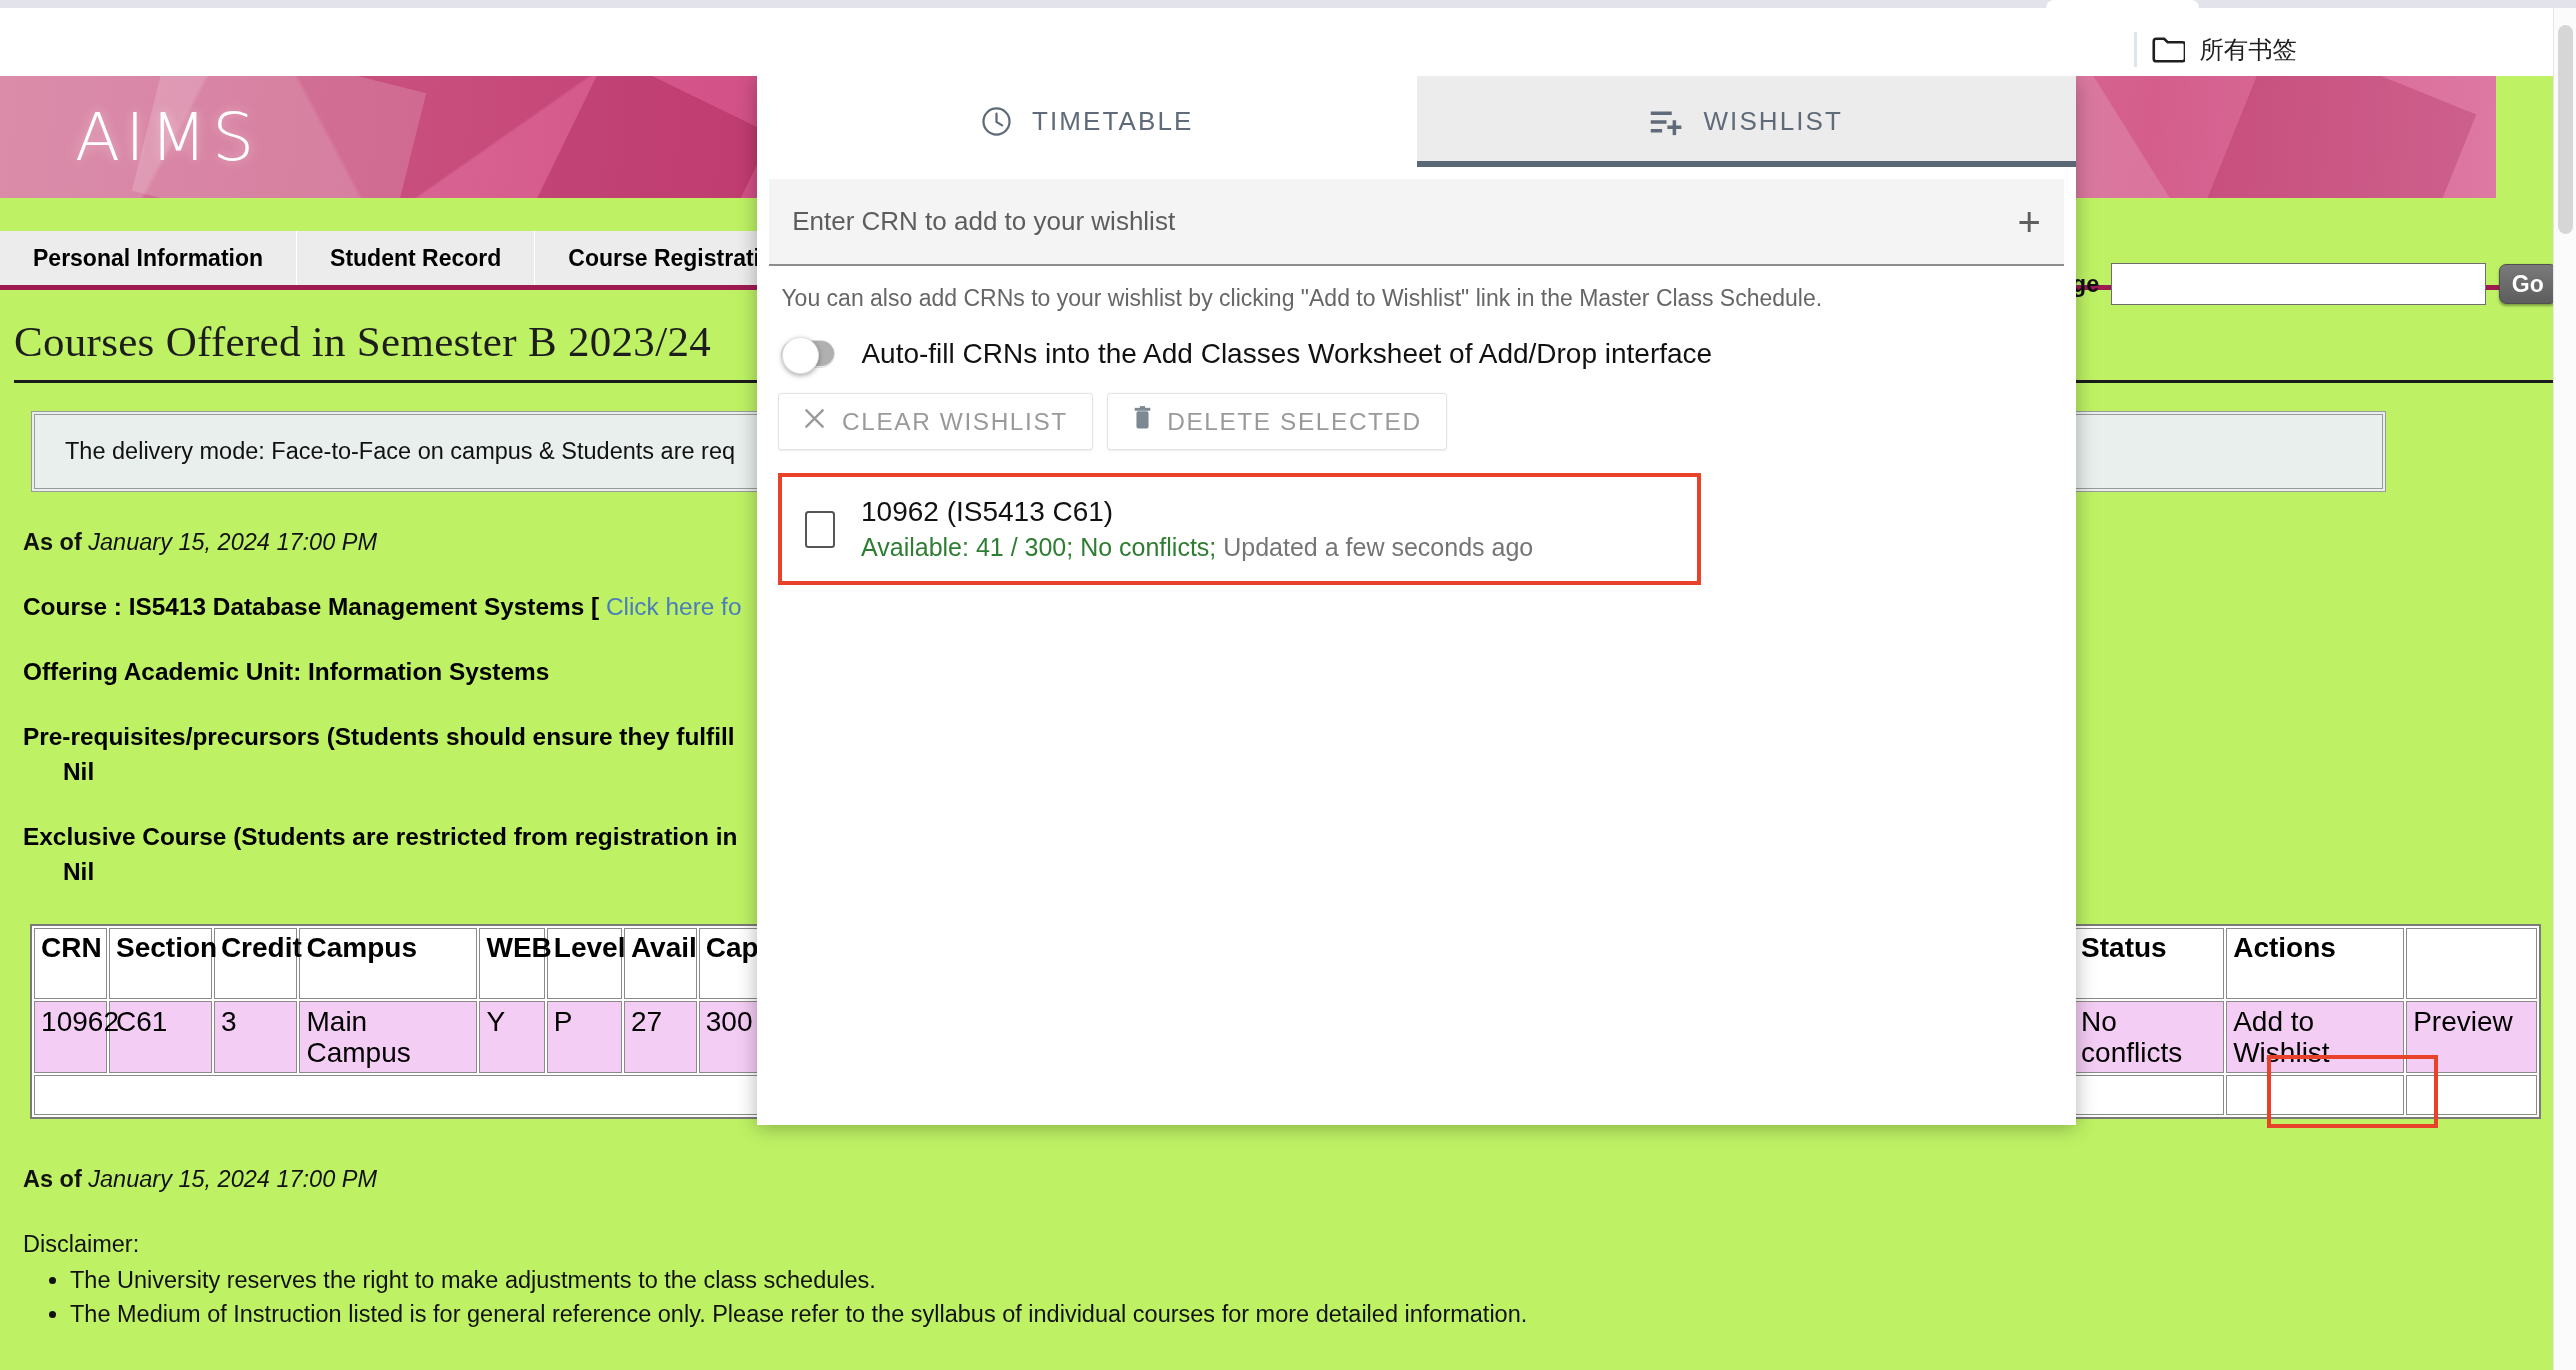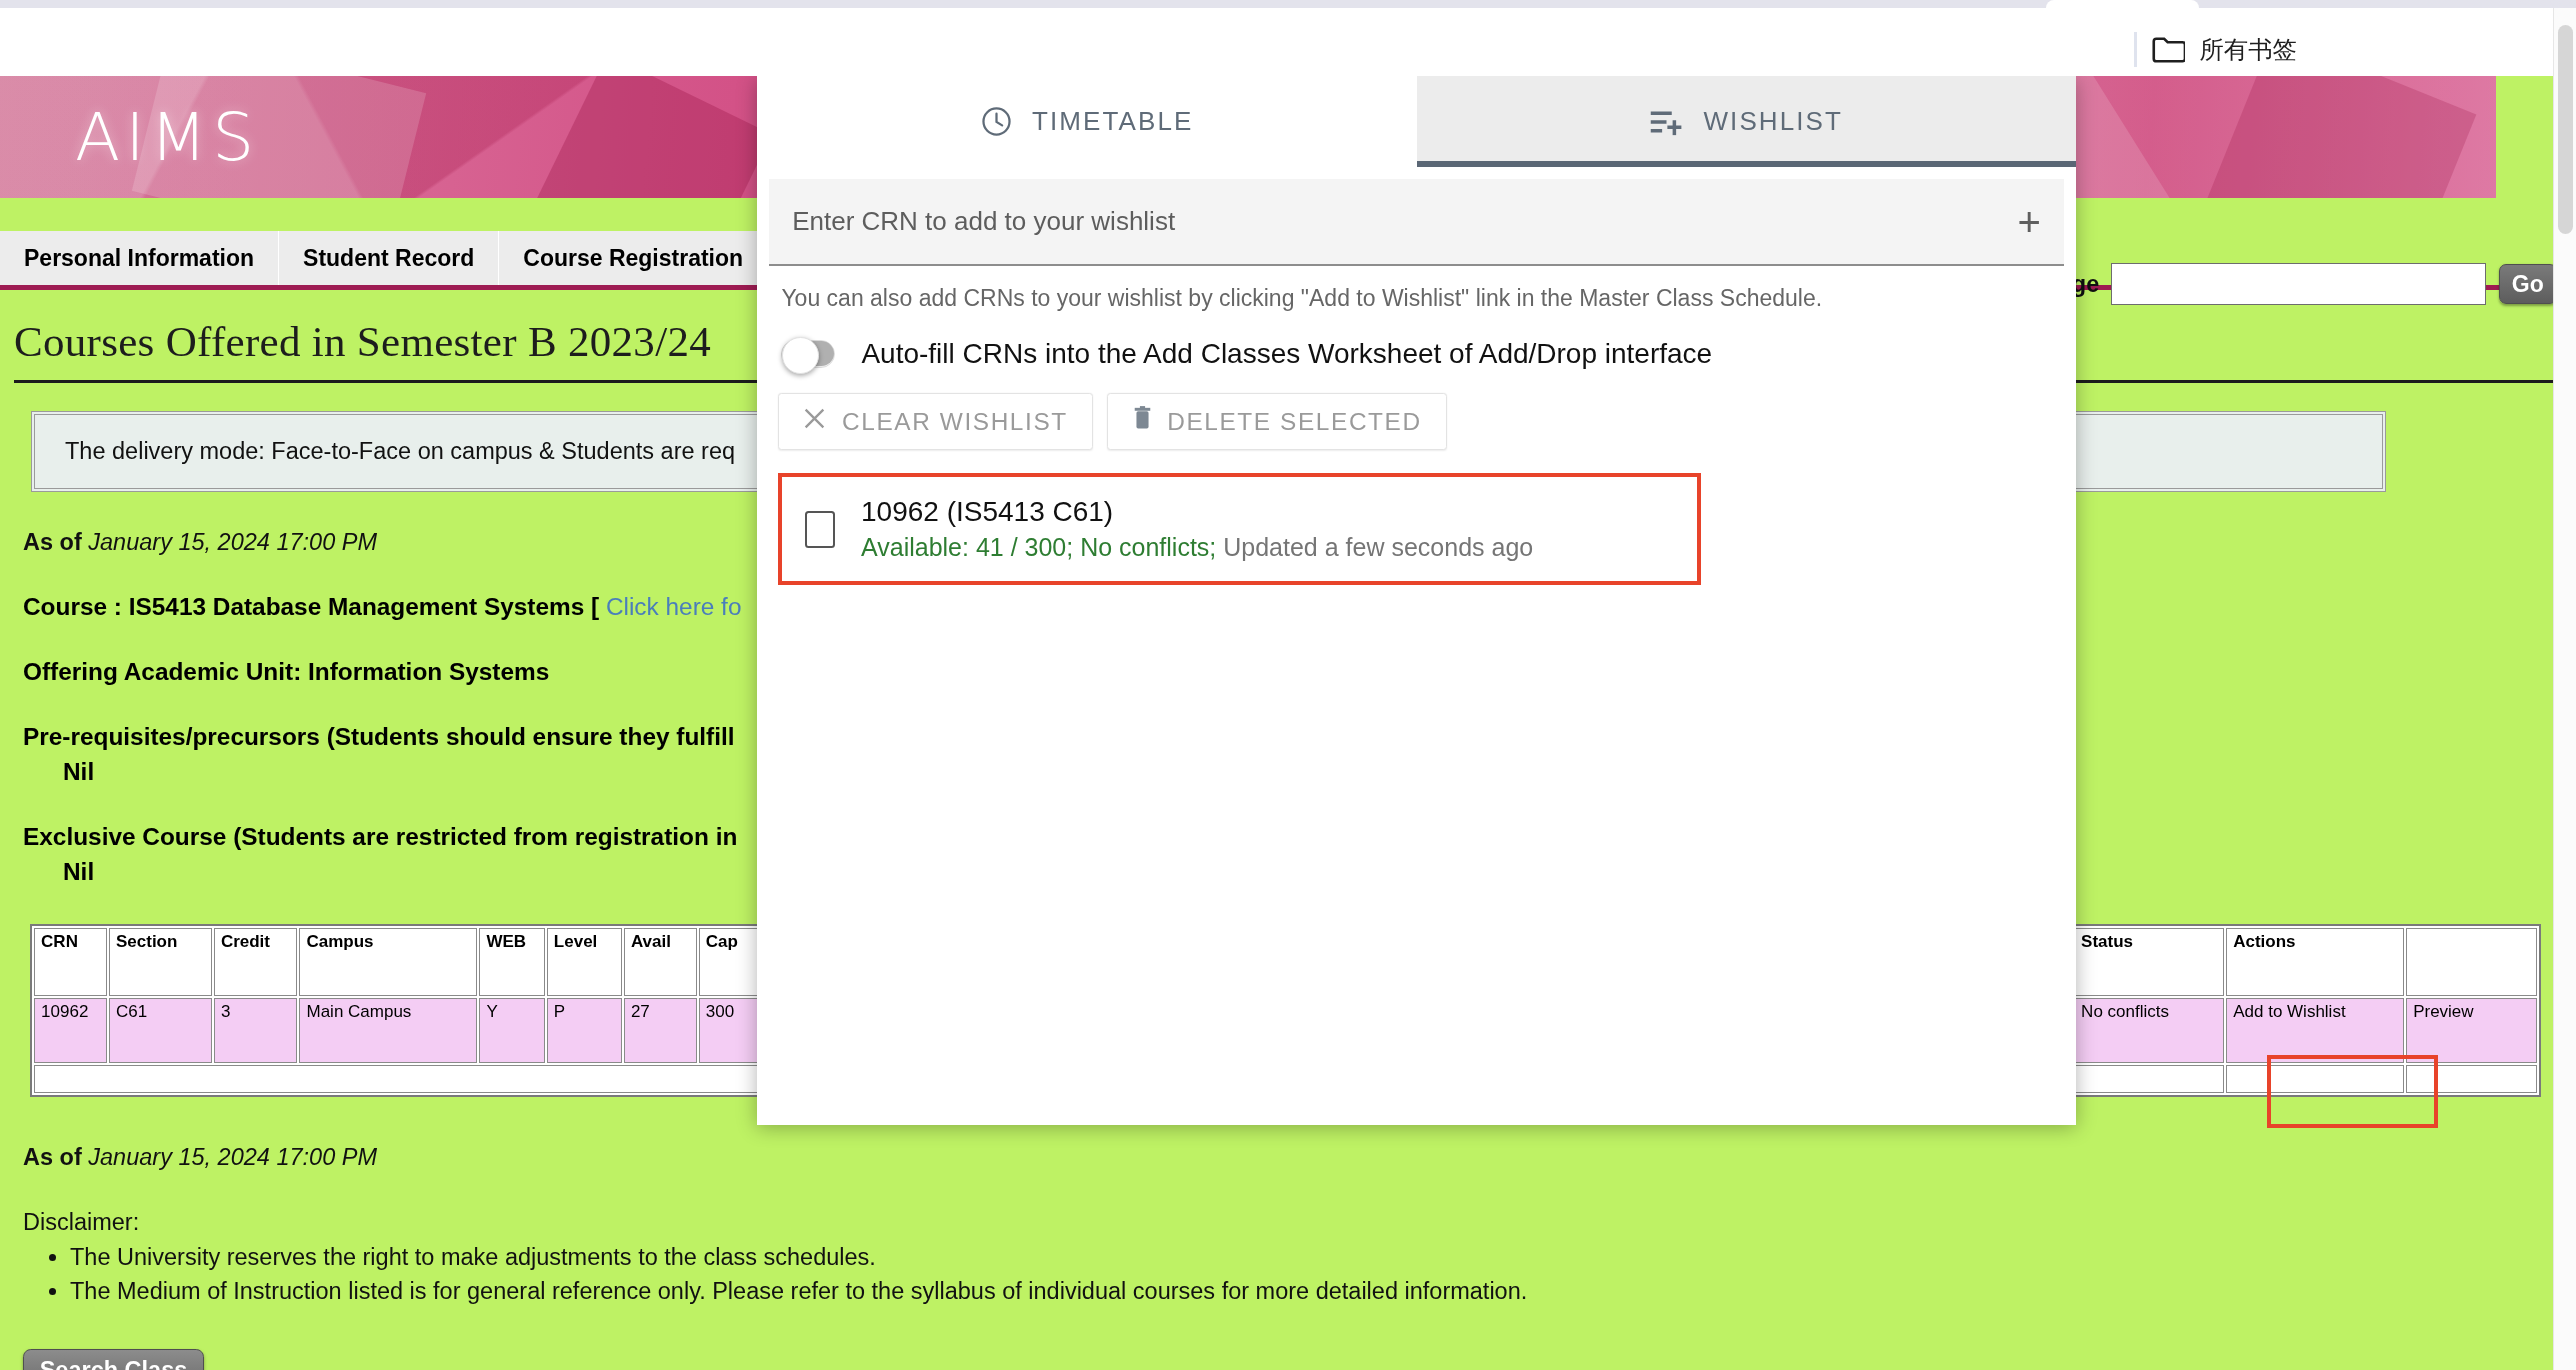--- a/index.html
+++ b/index.html
@@ -56,21 +56,21 @@
     text-shadow:0 0 12.2px rgba(255,255,255,.45);
   }
 
   
   #nav-wrap{
     position:absolute; left:0; top:155px; width:2576px; height:59px;
   }
   #nav-tabs{ display:flex; height:54px; }
   .nav-tab{
     background:#ececec; border-right:1.7px solid #ffffff;
-    display:flex; align-items:center; padding:0 24px;
+    display:flex; align-items:center; padding:0 33px;
     font-weight:bold; font-size:23px; color:#000; white-space:nowrap;
     font-family:"Liberation Sans", sans-serif;
   }
   #nav-underline{
     position:absolute; left:0; top:209px; width:2576px; height:5.2px; background:#9e1b52;
   }
 
   
   #go-widget{
     position:absolute; right:19px; top:187px;
@@ -119,21 +119,21 @@
 
   
   #sched-wrap{ margin:38px 0 0 30px; width:2520px; }
   table.sched{
     border-collapse:separate; border-spacing:2.6px;
     border:2.6px solid #7a7a7a; background:#ffffff;
     table-layout:fixed; width:2511px;
   }
   table.sched th, table.sched td{
     border:1.7px solid #8a8a8a; vertical-align:top;
-    padding:3.5px 6.1px; font-size:17px; line-height:1.12;
+    padding:3.5px 6.1px; font-size:28px; line-height:1.12;
     background:#ffffff; text-align:left; color:#000;
   }
   table.sched th{ font-weight:bold; height:68px; }
   table.sched td.data{ background:#f4cdf4; height:65px; }
   td.green{ color:#2d6a2d; }
   td.link{ color:#4a7ebb;margin-top:47px; }
   td.prog{ background:#ffffff; font-size:23.5px; }
   .redbox{
     position:absolute; border:4.4px solid #e8432a; pointer-events:none;
   }

